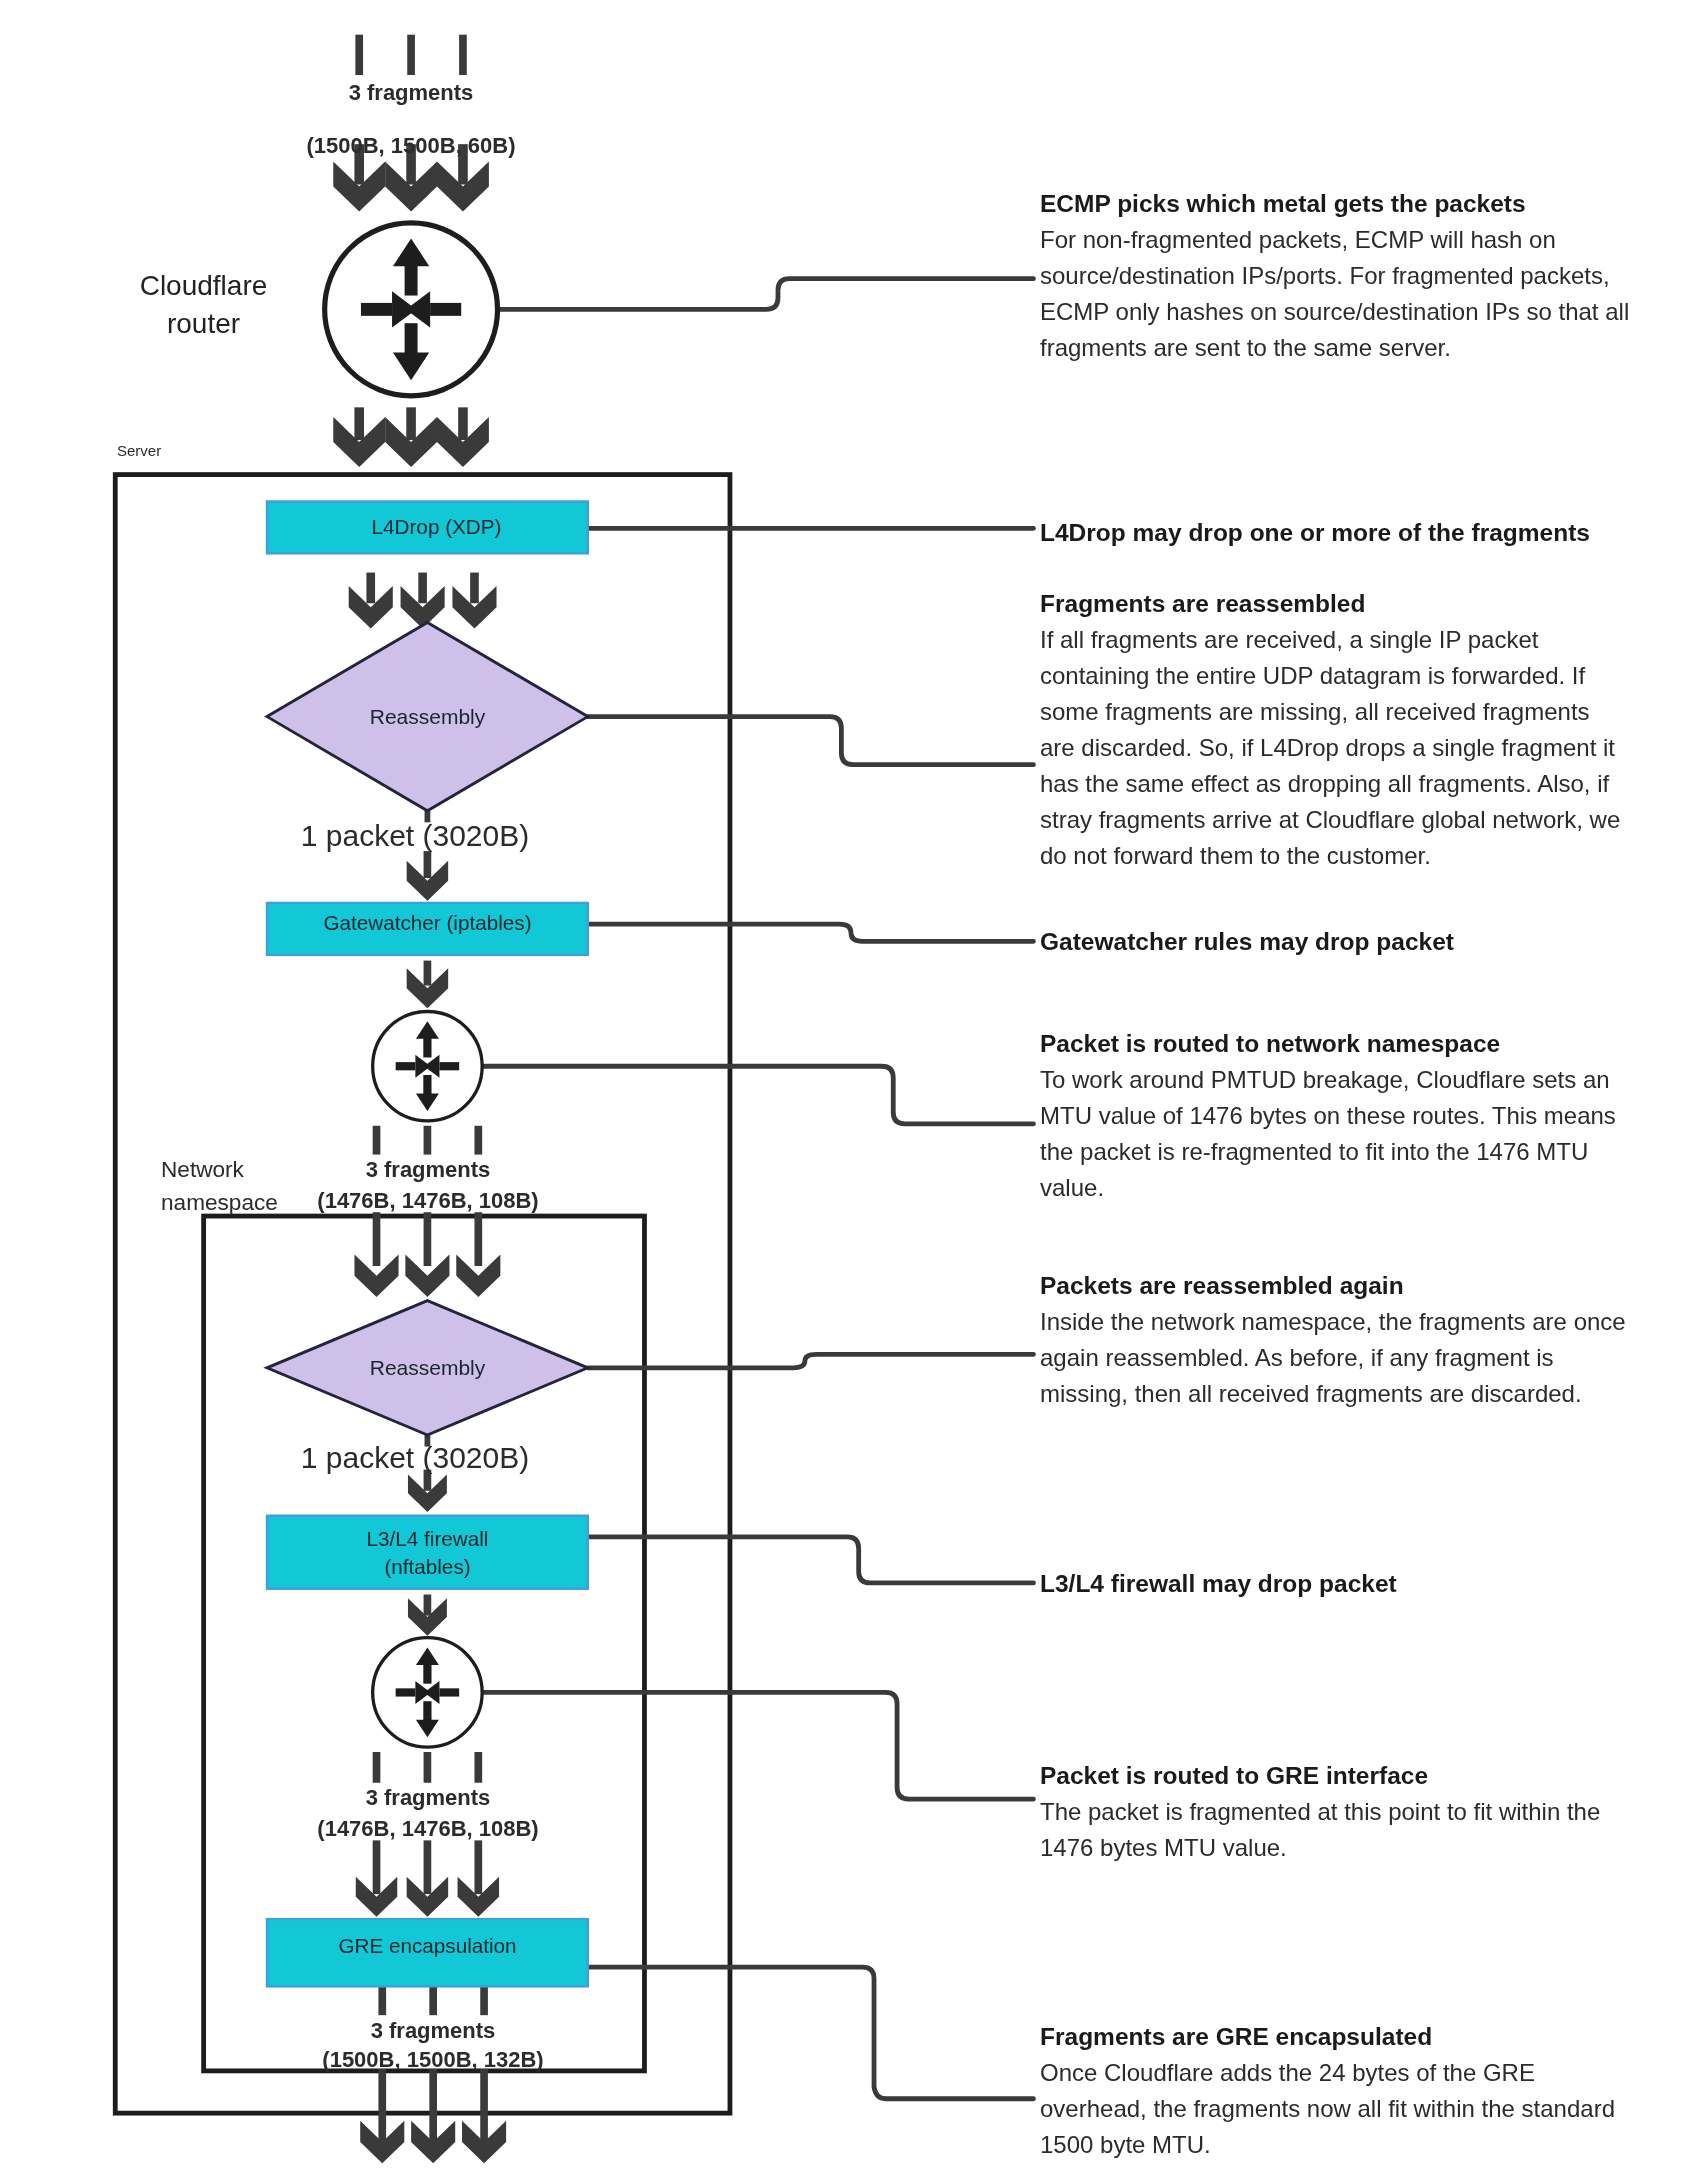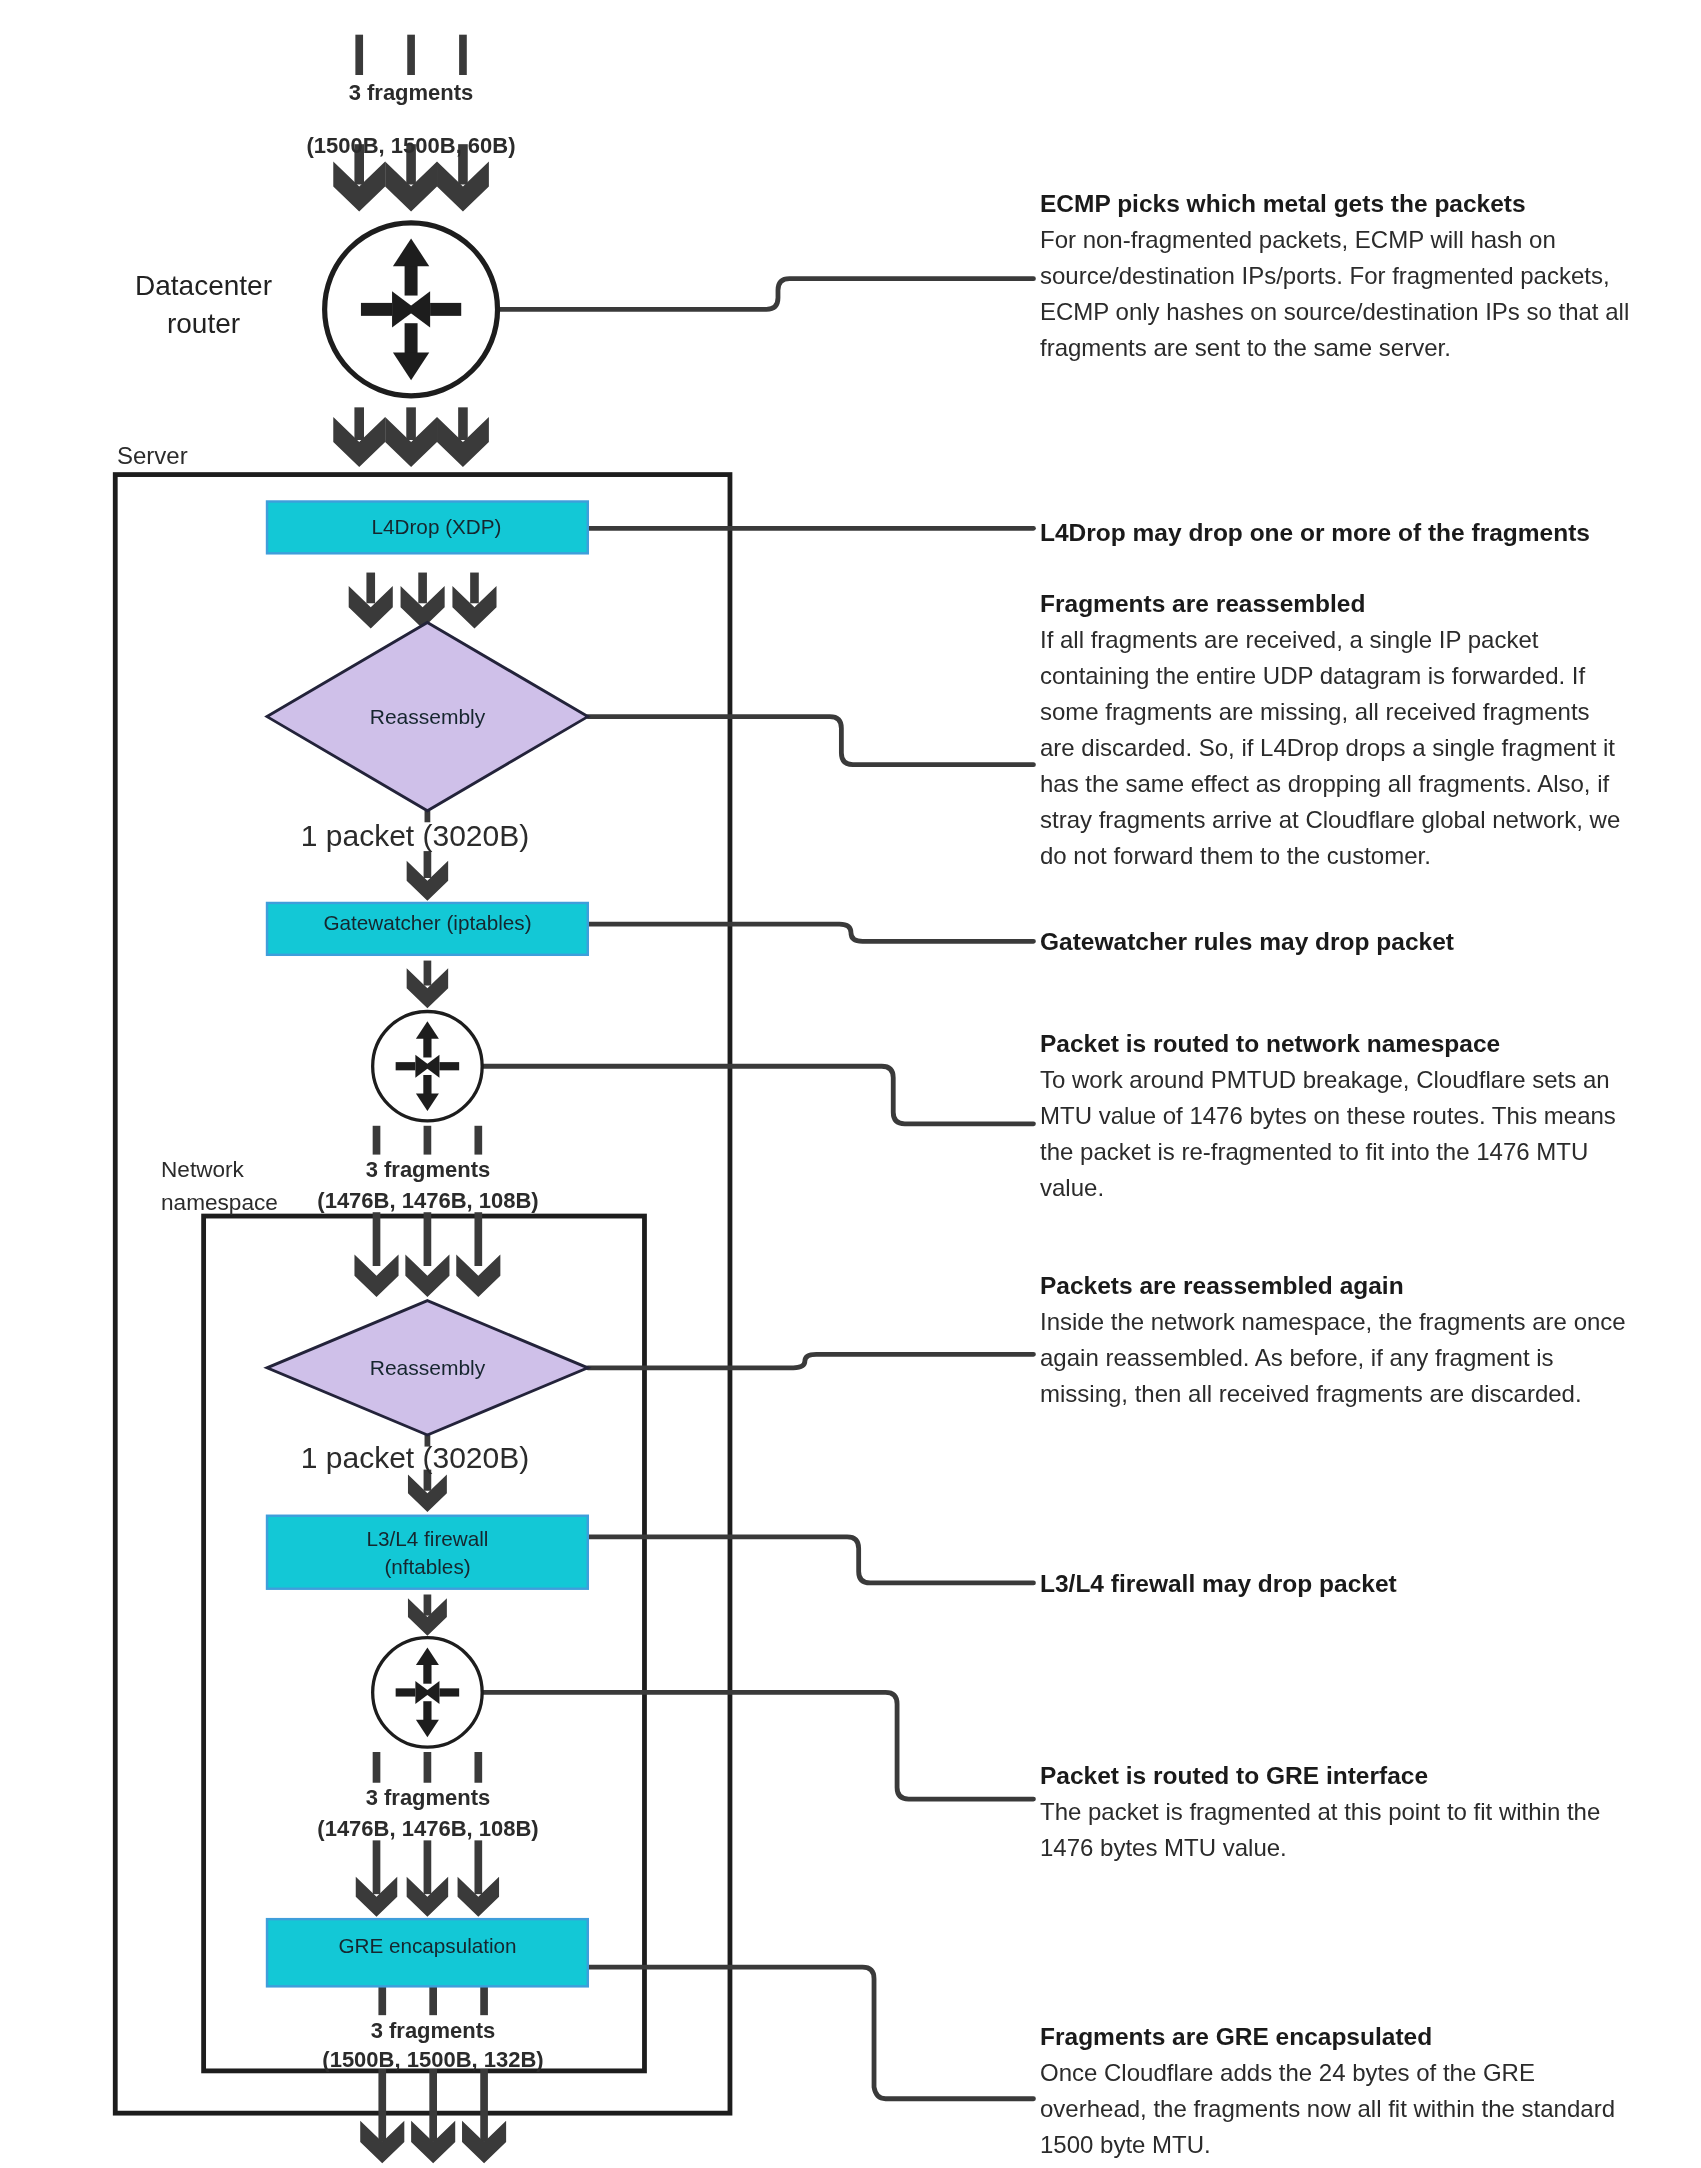--- a/index.html
+++ b/index.html
@@ -21,21 +21,21 @@
   .chevfill{fill:var(--line);}
   .routerline{fill:#1d1d1d;}
 
   .lbl{position:absolute;transform:translate(-50%,-50%);white-space:pre;
        text-align:center;color:var(--text);}
   .f23{font-size:22px;font-weight:bold;} .f28{font-size:30px;}
   .boxlbl{position:absolute;display:flex;align-items:center;justify-content:center;
           text-align:center;color:#16262e;font-size:20.7px;white-space:pre-line;line-height:28px;}
   .corner{position:absolute;color:var(--text);white-space:pre-line;}
   .dc{left:88px;top:267px;width:231px;text-align:center;font-size:28px;line-height:38px;color:#222;}
-  .srv{left:117px;top:442px;font-size:24px;}
+  .srv{left:117px;top:442px;font-size:15px;}
   .netns{left:161px;top:1153px;font-size:22.6px;line-height:33px;}
   .annot{position:absolute;left:1040px;width:661px;color:var(--text);}
   .annot-h{font-weight:700;font-size:24.5px;line-height:36px;color:var(--heading);white-space:pre;}
   .annot-b{font-size:24px;line-height:36px;white-space:pre;}
 </style>
 </head>
 <body>
 
 <div class="canvas">
 
@@ -179,21 +179,21 @@
     <polygon class="diamond" points="445,648 612,746 445,844 278,746"></polygon>
     <polygon class="diamond" points="445,1354 612,1424 445,1494 278,1424"></polygon>
 
     <use href="#router" transform="translate(428,322) scale(0.9)"></use>
     <use href="#router" transform="translate(445,1110) scale(0.57)"></use>
     <use href="#router" transform="translate(445,1762) scale(0.57)"></use>
   </svg>
 
   <div class="lbl f23" style="left:411px;top:93px;">3 fragments</div>
   <div class="lbl f23" style="left:411px;top:126px;margin-top:20px;">(1500B, 1500B, 60B)</div>
-  <div class="corner dc">Datacenter
+  <div class="corner dc">Cloudflare
 router</div>
   <div class="corner srv">Server</div>
 
   <div class="boxlbl" style="left:276px;top:501px;width:321px;height:52px;">L4Drop (XDP)</div>
   <div class="boxlbl" style="left:267px;top:623px;width:321px;height:188px;font-size:21px;">Reassembly</div>
   <div class="lbl f28" style="left:415px;top:836px;">1 packet (3020B)</div>
   <div class="boxlbl" style="left:267px;top:903px;width:321px;height:40px;">Gatewatcher (iptables)</div>
 
   <div class="lbl f23" style="left:428px;top:1170px;">3 fragments</div>
   <div class="lbl f23" style="left:428px;top:1201px;">(1476B, 1476B, 108B)</div>

